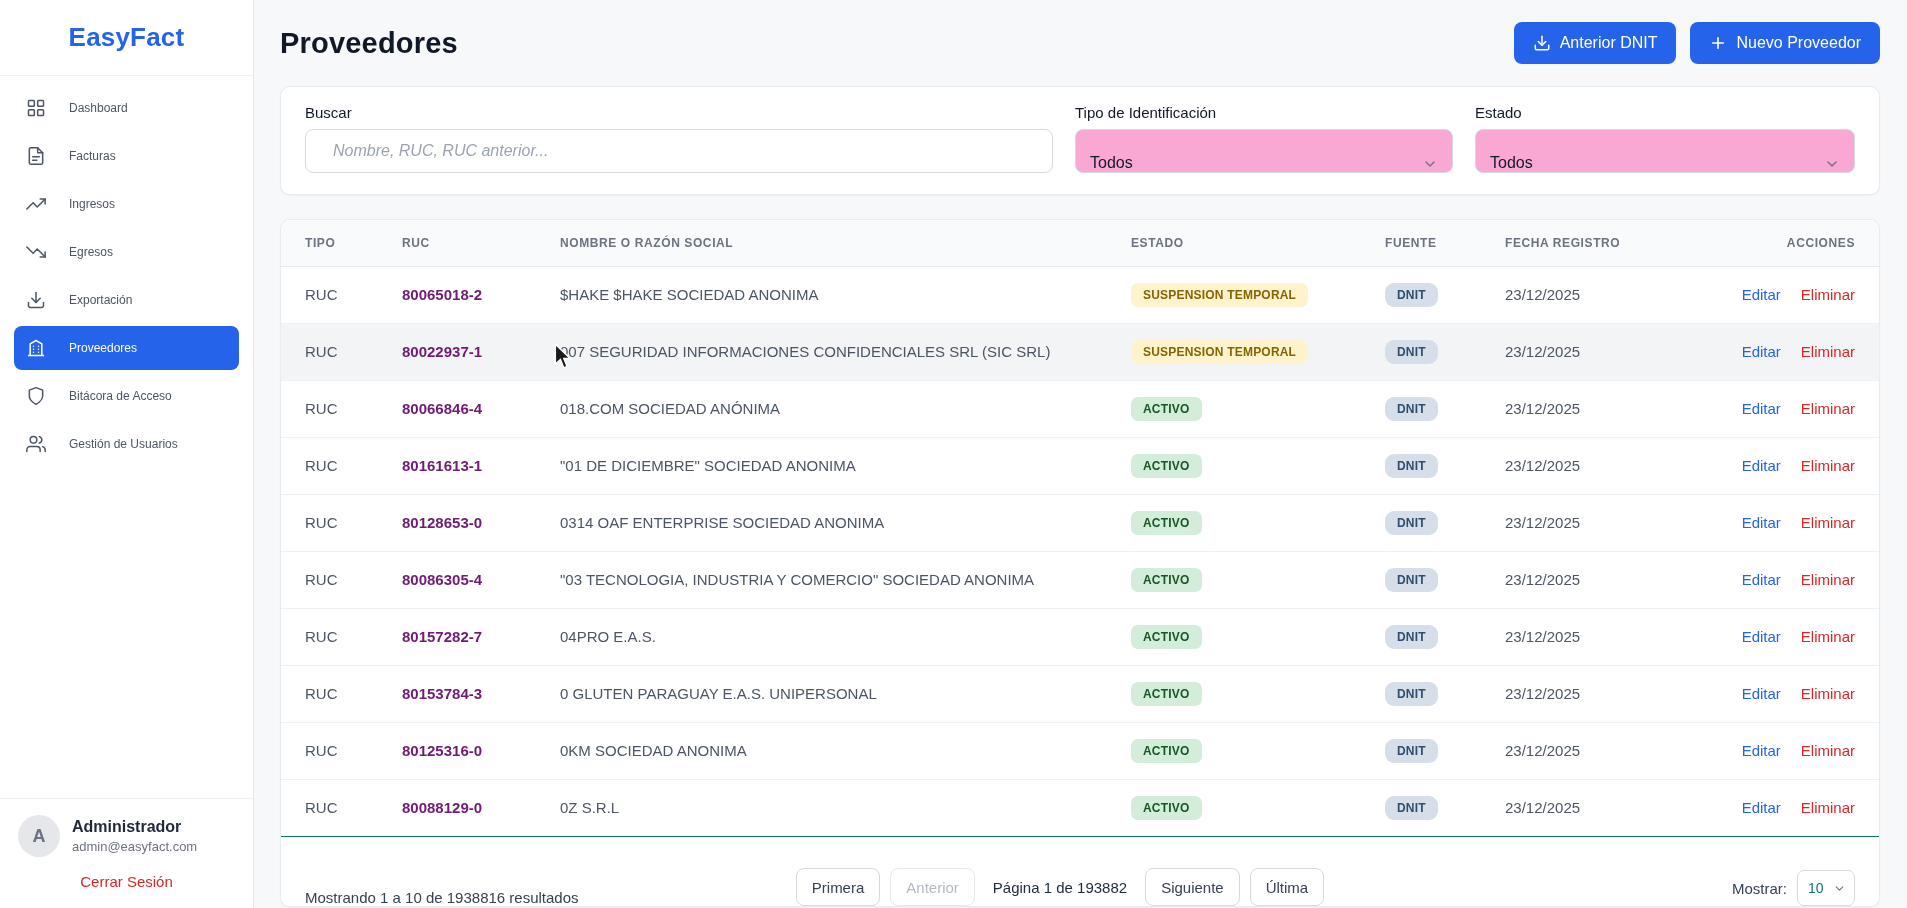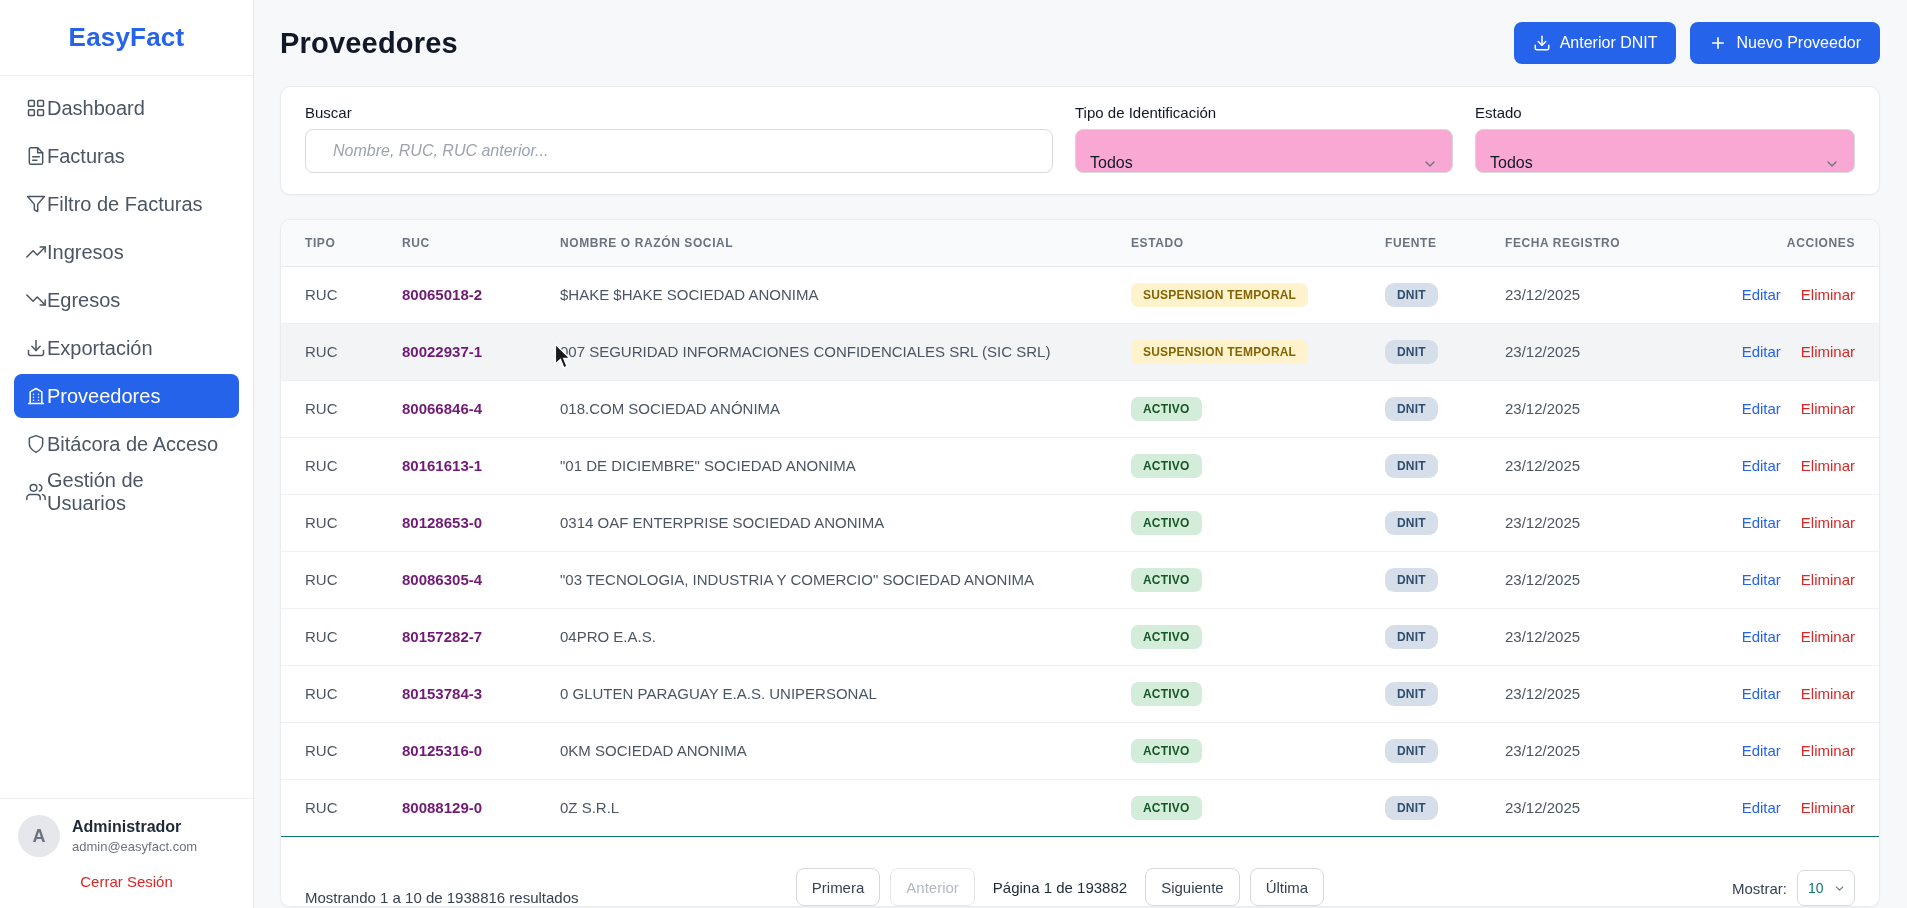--- a/index.html
+++ b/index.html
@@ -15,23 +15,23 @@
   
   .sidebar {
     width: 254px; height: 908px; background: #ffffff;
     border-right: 1px solid #e5e7eb; flex: none;
     display: flex; flex-direction: column; position: relative;
   }
   .logo-wrap { height: 76px; display:flex; align-items:center; justify-content:center; border-bottom: 1px solid #eef0f3; }
   .logo { color: #2563eb; font-size: 26px; font-weight: 700; letter-spacing: .2px; }
   .nav { padding: 10px 14px; display: flex; flex-direction: column; gap: 4px; }
   .nav-item {
-    display: flex; align-items: center; gap: 1px;
+    display: flex; align-items: center; gap: 23px;
     height: 44px; padding: 0 12px; border-radius: 8px;
-    color: #4b5563; font-size: 20px; cursor: pointer;
+    color: #4b5563; font-size: 12px; cursor: pointer;
   }
   .nav-item .nav-icon { width: 20px; height: 20px; display:flex; align-items:center; color: #4b5563; }
   .nav-item.active { background: #2563eb; color: #ffffff; }
   .nav-item.active .nav-icon { color: #ffffff; }
   .nav-icon svg { width: 20px; height: 20px; }
 
   .user-section {
     margin-top: auto; border-top: 1px solid #eef0f3; padding: 16px 18px 18px 18px;
   }
   .user-row { display:flex; align-items:center; gap: 12px; }
@@ -164,28 +164,20 @@
     <div class="nav-item">
       <span class="nav-icon">
         <svg viewBox="0 0 24 24" fill="none" stroke="currentColor" stroke-width="1.8" stroke-linecap="round" stroke-linejoin="round">
             <path d="M14 2H6a2 2 0 0 0-2 2v16a2 2 0 0 0 2 2h12a2 2 0 0 0 2-2V8z"></path>
             <polyline points="14 2 14 8 20 8"></polyline>
             <line x1="8" y1="13" x2="16" y2="13"></line>
             <line x1="8" y1="17" x2="13" y2="17"></line>
           </svg>
       </span>
       <span>Facturas</span>
-    </div>
-    <div class="nav-item">
-      <span class="nav-icon">
-        <svg viewBox="0 0 24 24" fill="none" stroke="currentColor" stroke-width="1.8" stroke-linecap="round" stroke-linejoin="round">
-            <polygon points="22 3 2 3 10 12.46 10 19 14 21 14 12.46 22 3"></polygon>
-          </svg>
-      </span>
-      <span>Filtro de Facturas</span>
     </div>
     <div class="nav-item">
       <span class="nav-icon">
         <svg viewBox="0 0 24 24" fill="none" stroke="currentColor" stroke-width="1.8" stroke-linecap="round" stroke-linejoin="round">
             <polyline points="23 6 13.5 15.5 8.5 10.5 1 18"></polyline>
             <polyline points="17 6 23 6 23 12"></polyline>
           </svg>
       </span>
       <span>Ingresos</span>
     </div>

